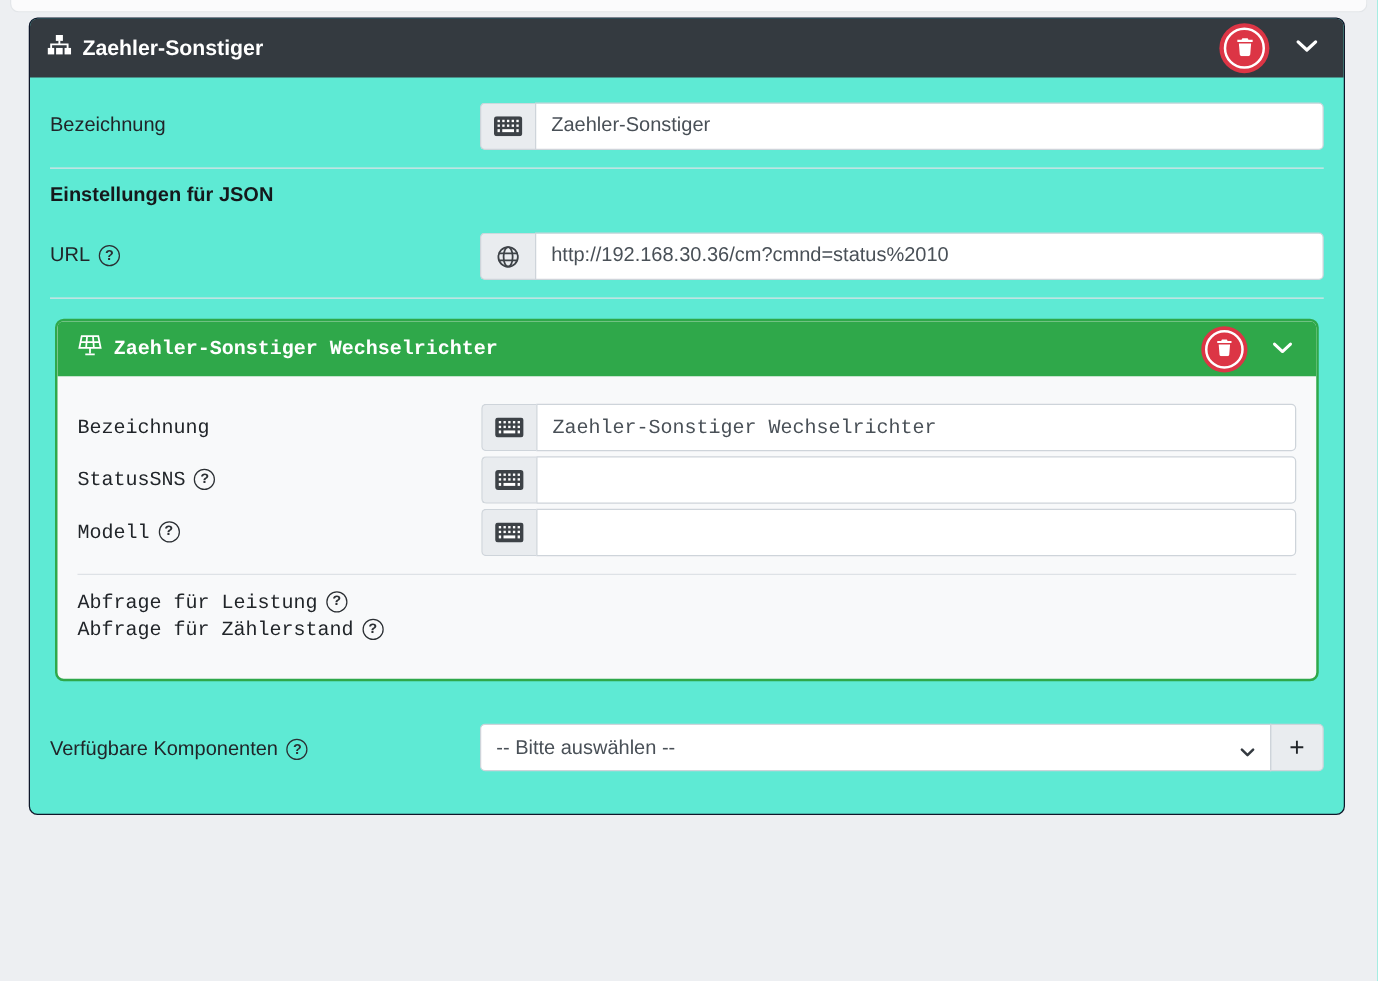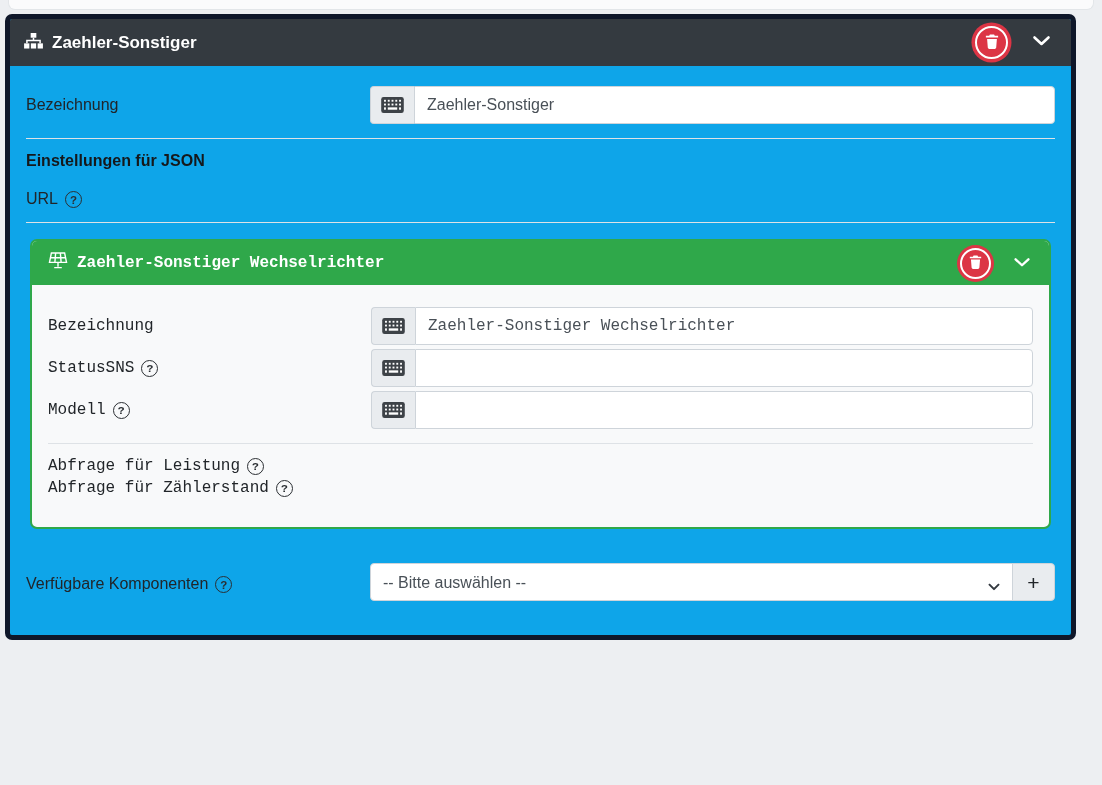--- a/index.html
+++ b/index.html
@@ -9,23 +9,23 @@
     background:#edeff2;
     font-family:"Liberation Sans","DejaVu Sans",sans-serif;
     color:#212529; font-size:16px;
   }
   .prev-card-edge {
     height:10px; margin:0 8px; background:#fbfbfc;
     border:1px solid #e3e6e9; border-top:none;
     border-radius:0 0 7px 7px;
   }
   .card {
-    margin:4px 26px 0 5px;
-    background:#0ea5e9;
-    border:5px solid #0f172a;
+    margin:4px 26px 0 23px;
+    background:#5eead4;
+    border:1px solid #0f172a;
     border-radius:7px;
     overflow:hidden;
   }
   .card-header {
     background:#343a40; color:#fff;
     height:47px; display:flex; align-items:center;
     padding:0 18px 0 14px;
   }
   .card-header .title { font-weight:700; font-size:17px; margin-left:9px; }
   .spacer { flex:1; }
@@ -39,21 +39,21 @@
   .btn-chevron {
     background:transparent; border:none; padding:2px; cursor:pointer;
     display:flex; align-items:center;
   }
   .card-body { padding:20px 16px 24px; }
 
   .form-row {
     display:grid; grid-template-columns:344px 1fr;
     align-items:center; margin-bottom:6px;
   }
-  .form-row .lbl { display:flex; align-items:flex-end; gap:7px; }
+  .form-row .lbl { display:flex; align-items:flex-start; gap:7px; }
   .help {
     width:17px; height:17px; border:1.6px solid #2b2f33; border-radius:50%;
     display:inline-flex; align-items:center; justify-content:center;
     font-size:11.5px; font-weight:700; color:#2b2f33; flex:0 0 auto;
   }
   .input-group { display:flex; height:38px; }
   .addon {
     width:44px; background:#e9ecef; border:1px solid #ced4da; border-right:none;
     border-radius:4px 0 0 4px; display:flex; align-items:center; justify-content:center;
   }
@@ -164,20 +164,30 @@
 
     <hr class="sep">
 
     <div class="section-heading">Einstellungen für JSON</div>
 
     <div class="form-row">
       <span class="lbl">
         <span>URL</span>
         <span class="help">?</span>
       </span>
+      <span class="input-group">
+        <span class="addon">
+          <svg width="19" height="19" viewBox="0 0 20 20" fill="none" stroke="#3d4247" stroke-width="1.5">
+            <circle cx="10" cy="10" r="8.2"></circle>
+            <ellipse cx="10" cy="10" rx="3.8" ry="8.2"></ellipse>
+            <path d="M2 7h16 M2 13h16"></path>
+          </svg>
+        </span>
+        <input type="text" value="http://192.168.30.36/cm?cmnd=status%2010" style="">
+      </span>
     </div>
 
     <hr class="sep">
 
 
     <div class="component-card">
       <div class="component-header">
         <span>
           <svg width="20" height="17" viewBox="0 0 21 18" fill="none" stroke="#fff" stroke-width="1.5">
             <path d="M3.5 1h14l2 10h-18z"></path>

